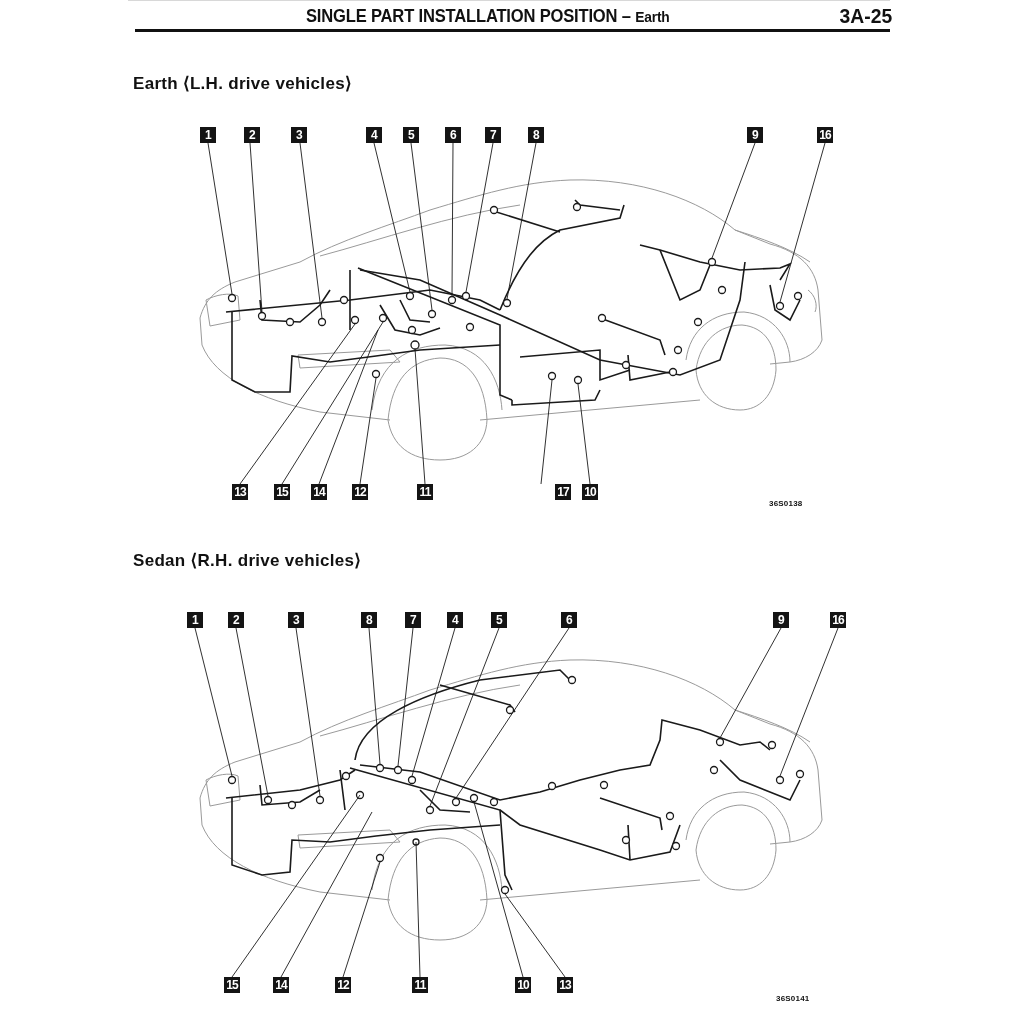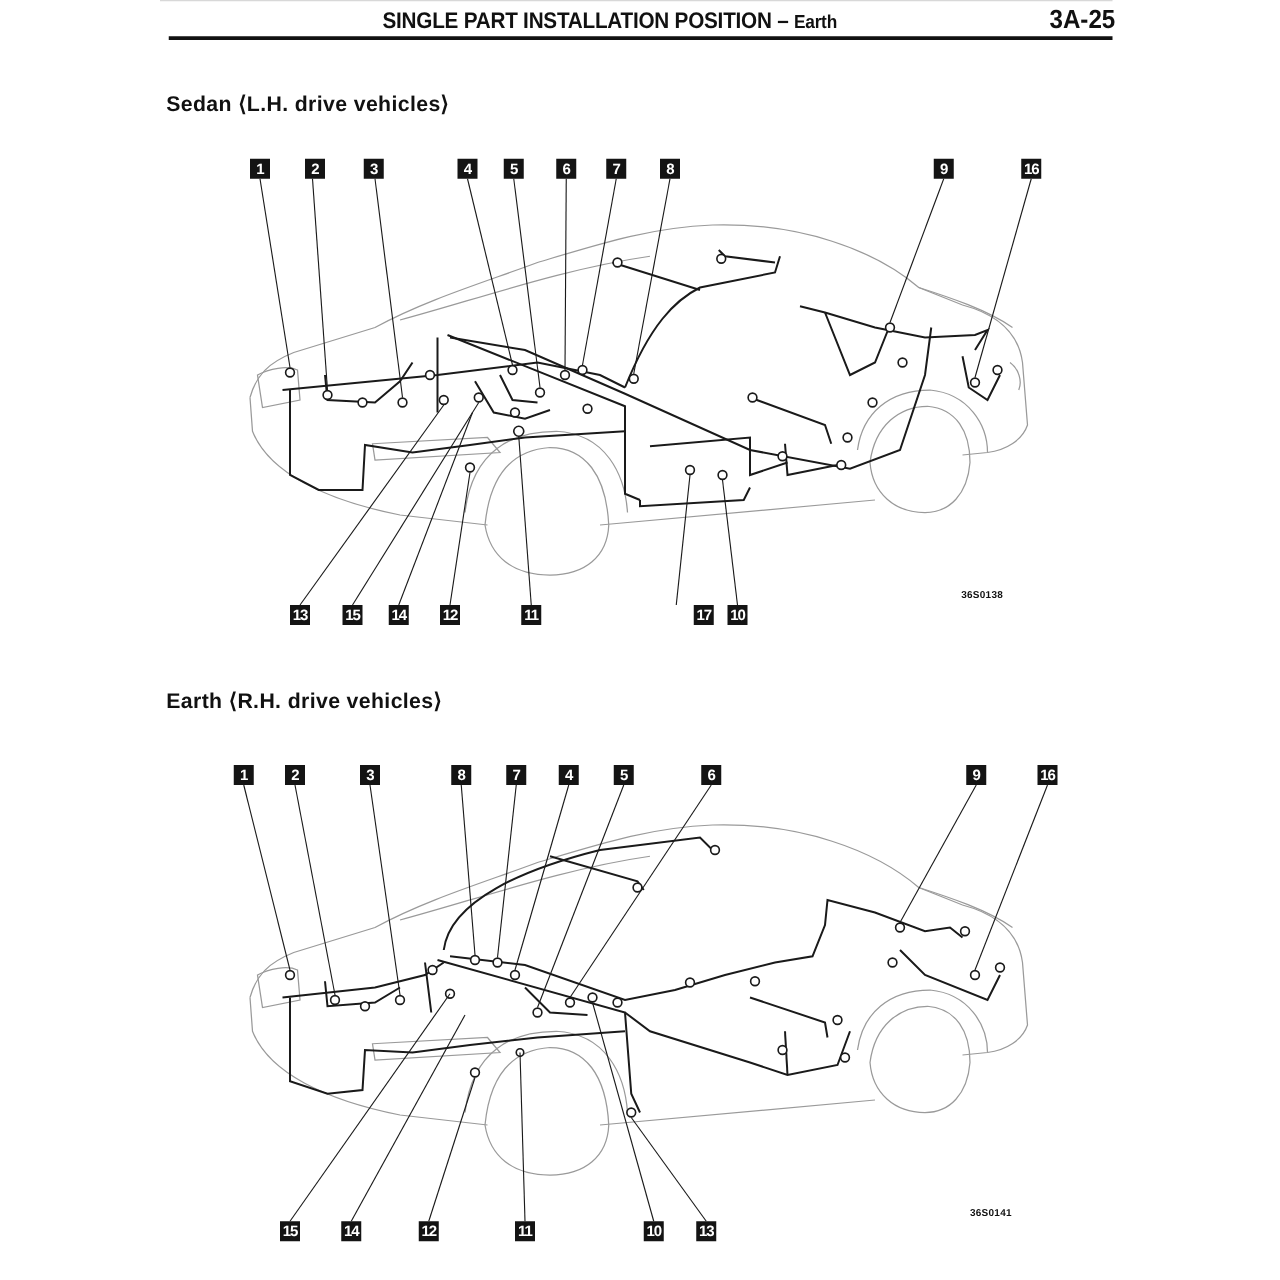--- a/index.html
+++ b/index.html
@@ -6,31 +6,31 @@
   body { width:1024px; height:1024px; position:relative; overflow:hidden; font-family:"Liberation Sans", sans-serif; color:#111; }
   .hdr-rule-top { position:absolute; left:128px; top:0; width:762px; height:1px; background:#d8d8d8; }
   .hdr-title { position:absolute; left:306px; top:6px; font-size:18px; font-weight:bold; letter-spacing:-0.2px; transform:scaleX(0.92); transform-origin:left top; }
   .hdr-title .sub { font-size:15px; }
   .hdr-page { position:absolute; right:132px; top:4px; font-size:21px; font-weight:bold; transform:scaleX(0.92); transform-origin:right top; }
   .hdr-rule { position:absolute; left:135px; top:29px; width:755px; height:3px; background:#111; }
   .sec-title { position:absolute; left:133px; font-size:17px; font-weight:bold; letter-spacing:0.3px; }
   .diagram { position:absolute; left:0; width:1024px; }
   .diagram svg { position:absolute; left:0; top:0; }
   .callout { position:absolute; width:16px; height:16px; background:#141414; color:#fff; font-size:12px; font-weight:bold; line-height:16px; text-align:center; letter-spacing:-0.8px; }
-  .figcode { position:absolute; font-size:8px; font-weight:bold; letter-spacing:0.2px; }
+  .figcode { position:absolute; font-size:8px; font-weight:bold; letter-spacing:0.2px;margin-top:28px; }
 </style>
 </head>
 <body>
 
 <div class="hdr-rule-top"></div>
 <div class="hdr-title"><span>SINGLE PART INSTALLATION POSITION</span><span> – </span><span class="sub">Earth</span></div>
 <div class="hdr-page">3A-25</div>
 <div class="hdr-rule"></div>
 
-<div class="sec-title" style="top:73px;">Sedan ⟨L.H. drive vehicles⟩</div>
+<div class="sec-title" style="top:73px;">Earth ⟨L.H. drive vehicles⟩</div>
 
 <div class="diagram" style="top:0;height:520px;">
   <svg width="1024" height="520" viewBox="0 0 1024 520">
     <g fill="none" stroke="#9a9a9a" stroke-width="1">
 
       <path d="M200 318 C205 300 215 290 235 282 L300 262 C340 240 390 225 430 210 C480 195 520 182 570 180 C640 178 700 200 735 230 L770 244 C800 252 815 268 818 290 L822 340 C818 352 805 360 790 362 L770 364"></path>
       <path d="M200 318 L202 345 C215 378 260 400 320 412 L390 420"></path>
       <path d="M480 420 L700 400"></path>
       <path d="M735 230 C760 238 790 248 810 262"></path>
       <path d="M320 256 C380 240 450 215 520 205"></path>
@@ -133,21 +133,21 @@
   <div class="callout" style="left:274px;top:484px;">15</div>
   <div class="callout" style="left:311px;top:484px;">14</div>
   <div class="callout" style="left:352px;top:484px;">12</div>
   <div class="callout" style="left:417px;top:484px;">11</div>
   <div class="callout" style="left:555px;top:484px;">17</div>
   <div class="callout" style="left:582px;top:484px;">10</div>
 
   <div class="figcode" style="left:769px;top:471px;">36S0138</div>
 </div>
 
-<div class="sec-title" style="top:550px;">Earth ⟨R.H. drive vehicles⟩</div>
+<div class="sec-title" style="top:550px;">Sedan ⟨R.H. drive vehicles⟩</div>
 
 <div class="diagram" style="top:0;height:1024px;">
   <svg width="1024" height="1024" viewBox="0 0 1024 1024">
     <g transform="translate(0,480)">
       <g fill="none" stroke="#9a9a9a" stroke-width="1">
         <path d="M200 318 C205 300 215 290 235 282 L300 262 C340 240 390 225 430 210 C480 195 520 182 570 180 C640 178 700 200 735 230 L770 244 C800 252 815 268 818 290 L822 340 C818 352 805 360 790 362 L770 364"></path>
         <path d="M200 318 L202 345 C215 378 260 400 320 412 L390 420"></path>
         <path d="M480 420 L700 400"></path>
         <path d="M735 230 C760 238 790 248 810 262"></path>
         <path d="M320 256 C380 240 450 215 520 205"></path>

